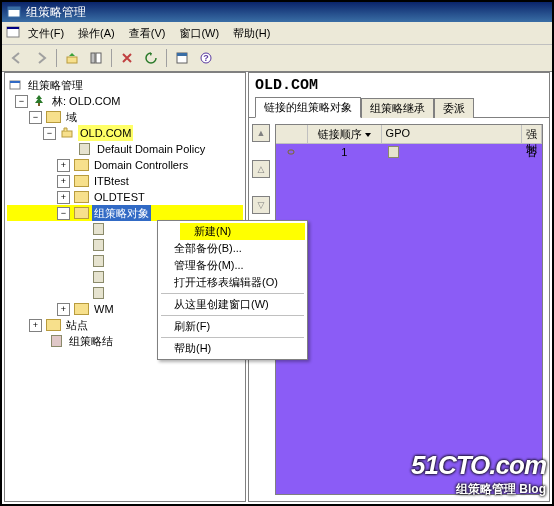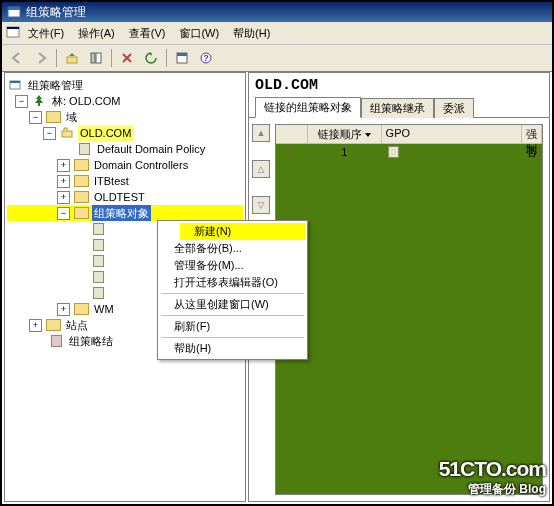--- a/index.html
+++ b/index.html
@@ -21,35 +21,35 @@
 .ico{width:16px;height:14px;display:inline-flex;align-items:center;justify-content:center;margin-right:3px;}
 .folder{width:13px;height:10px;background:#f7e08c;border:1px solid #b89b3d;}
 .scroll{width:9px;height:10px;background:#e6e3cf;border:1px solid #8a8a6a;}
 .sel{background:#ffff66;}
 .hl{background:#ffff00;}
 .node-txt{padding:0 2px;}
 .right-title{font-family:"Courier New",monospace;font-size:15px;font-weight:bold;padding:4px 6px 2px 6px;}
 .tabs{display:flex;align-items:flex-end;border-bottom:1px solid #808080;padding:0 6px;}
 .tab{padding:2px 8px;border:1px solid #808080;border-bottom:none;background:#ece9d8;margin-right:0;position:relative;top:1px;}
 .tab.active{background:#fff;border-bottom:1px solid #fff;}
-.list-area{flex:1;display:flex;margin:6px 6px 6px 26px;border:1px solid #808080;background:#4d7c0f;}
+.list-area{flex:1;display:flex;margin:6px 6px 6px 26px;border:1px solid #808080;background:#8b5cf6;}
 .spin-col{width:20px;position:absolute;left:2px;margin-top:6px;display:flex;flex-direction:column;gap:18px;align-items:center;}
 .spin-btn{width:16px;height:16px;border:1px solid #808080;background:#ece9d8;display:flex;align-items:center;justify-content:center;font-size:9px;color:#808080;}
 .grid{width:100%;height:100%;}
 .grid-head{display:flex;height:18px;background:#ece9d8;border-bottom:1px solid #c0c0c0;}
 .gh{border-right:1px solid #c0c0c0;padding:2px 4px;}
 .grid-row{display:flex;height:16px;}
 .gc{border-right:1px solid transparent;padding:1px 4px;display:flex;align-items:center;}
 .context-menu{position:absolute;left:155px;top:218px;width:145px;background:#fff;border:1px solid #808080;box-shadow:2px 2px 3px rgba(0,0,0,0.3);padding:2px;z-index:50;}
 .cm-item{height:17px;display:flex;align-items:center;padding:0 6px 0 14px;}
 .cm-item.hi{background:#ffff00;margin-left:20px;}
 .cm-sep{height:1px;background:#c0c0c0;margin:2px 1px;}
 .right-wrap{position:relative;flex:1;display:flex;flex-direction:column;}
 .watermark{position:absolute;right:6px;bottom:6px;text-align:right;color:#fff;text-shadow:0 0 3px #000,0 0 3px #000;font-weight:bold;pointer-events:none;}
-.watermark .big{font-size:21px;letter-spacing:-1px;padding-left:8px;}
+.watermark .big{font-size:26px;font-style:italic;letter-spacing:-1px;padding-left:8px;}
 .watermark .small{font-size:12px;}
 .tri-down{width:0;height:0;border-left:3px solid transparent;border-right:3px solid transparent;border-top:4px solid #000;display:inline-block;vertical-align:middle;}
 </style>
 </head>
 <body>
 
 <div class="frame">
   <div class="titlebar">
     <span class="icon-slot">
       <svg width="14" height="14" viewBox="0 0 14 14">
@@ -303,15 +303,15 @@
     <div class="cm-sep"></div>
     <div class="cm-item">从这里创建窗口(W)</div>
     <div class="cm-sep"></div>
     <div class="cm-item">刷新(F)</div>
     <div class="cm-sep"></div>
     <div class="cm-item">帮助(H)</div>
   </div>
 
   <div class="watermark">
     <div class="big">51CTO.com</div>
-    <div class="small">管理备份  Blog</div>
+    <div class="small">组策略管理  Blog</div>
   </div>
 </div>
 
 </body></html>

